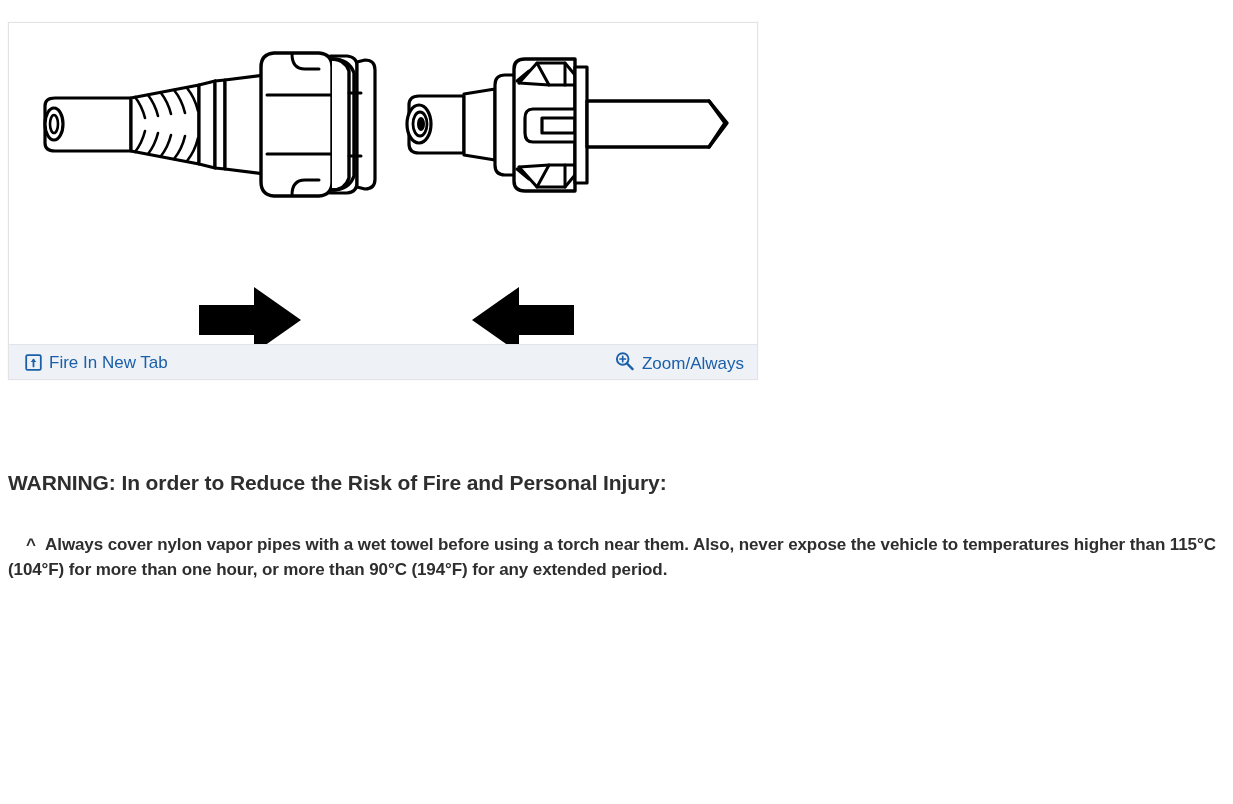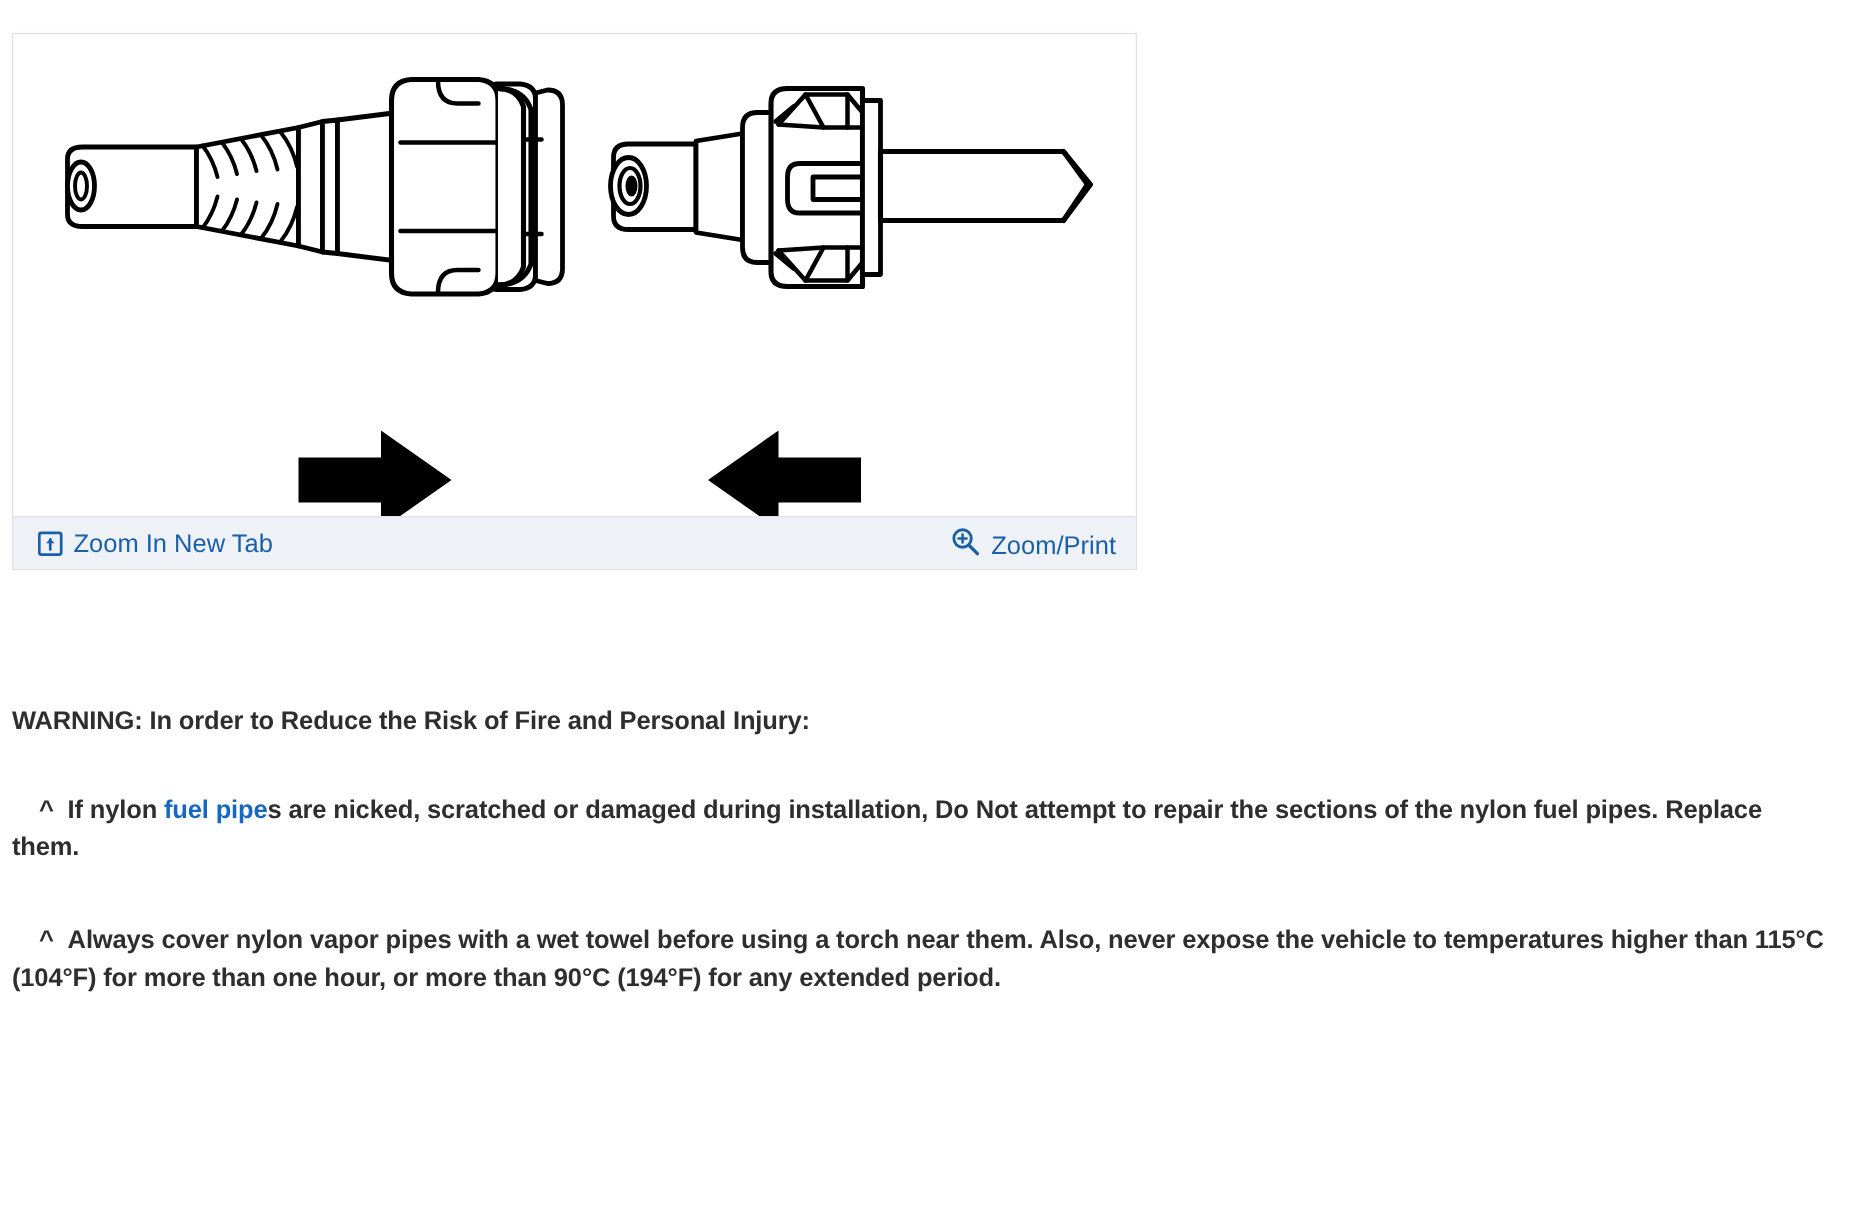--- a/index.html
+++ b/index.html
@@ -73,21 +73,21 @@
   .icon { display: inline-block; flex: 0 0 auto; line-height: 0; }
 
   
   .doc-body {
     position: absolute;
     left: 8px;
     top: 470px;
     width: 1215px;
   }
   .warn-head {
-    font-size: 17px;
+    font-size: 21px;
     font-weight: bold;
     color: #2e2e2e;
     margin: 0 0 36px 0;
     line-height: 1.25;
     letter-spacing: -0.1px;
   }
   .warn-item {
     font-size: 17px;
     font-weight: bold;
     color: #2e2e2e;
@@ -204,39 +204,38 @@
   <div class="figure-footer">
 
     <a class="footer-link left">
       <span class="icon">
         <svg width="17" height="17" viewBox="0 0 17 17" xmlns="http://www.w3.org/2000/svg">
           <rect x="1.2" y="1.2" width="14.6" height="14.6" rx="1.4" fill="none" stroke="#1a5fa8" stroke-width="1.8"></rect>
           <path d="M8.5 12.4 L8.5 5.6" stroke="#1a5fa8" stroke-width="1.8" stroke-linecap="round"></path>
           <path d="M5.6 8.1 L8.5 5.1 L11.4 8.1 Z" fill="#1a5fa8"></path>
         </svg>
       </span>
-      <span class="lbl">Zoom In New Tab</span>
+      <span class="lbl">Fire In New Tab</span>
     </a>
 
     <a class="footer-link right">
       <span class="icon">
         <svg width="21" height="21" viewBox="0 0 21 21" xmlns="http://www.w3.org/2000/svg">
           <circle cx="8.7" cy="8.0" r="5.8" fill="none" stroke="#1a5fa8" stroke-width="1.9"></circle>
           <path d="M12.9 12.4 L18.6 18.1" stroke="#1a5fa8" stroke-width="2.3" stroke-linecap="round"></path>
           <path d="M8.7 5.3 L8.7 10.7 M6.0 8.0 L11.4 8.0" stroke="#1a5fa8" stroke-width="1.7" stroke-linecap="round"></path>
         </svg>
       </span>
-      <span class="lbl">Zoom/Print</span>
+      <span class="lbl">Zoom/Always</span>
     </a>
 
   </div>
 </div>
 
 <div class="doc-body">
 
   <p class="warn-head">WARNING: In order to Reduce the Risk of Fire and Personal Injury:</p>
 
-  <p class="warn-item"><span class="caret">^&nbsp;&nbsp;</span><span>If nylon </span><a class="link-inline">fuel pipe</a><span>s are nicked, scratched or damaged during installation, Do Not attempt to repair the sections of the nylon fuel pipes. Replace them.</span></p>
 
 
   <p class="warn-item"><span class="caret">^&nbsp;&nbsp;</span><span>Always cover nylon vapor pipes with a wet towel before using a torch near them. Also, never expose the vehicle to temperatures higher than 115°C (104°F) for more than one hour, or more than 90°C (194°F) for any extended period.</span></p>
 
 </div>
 
 </body></html>

